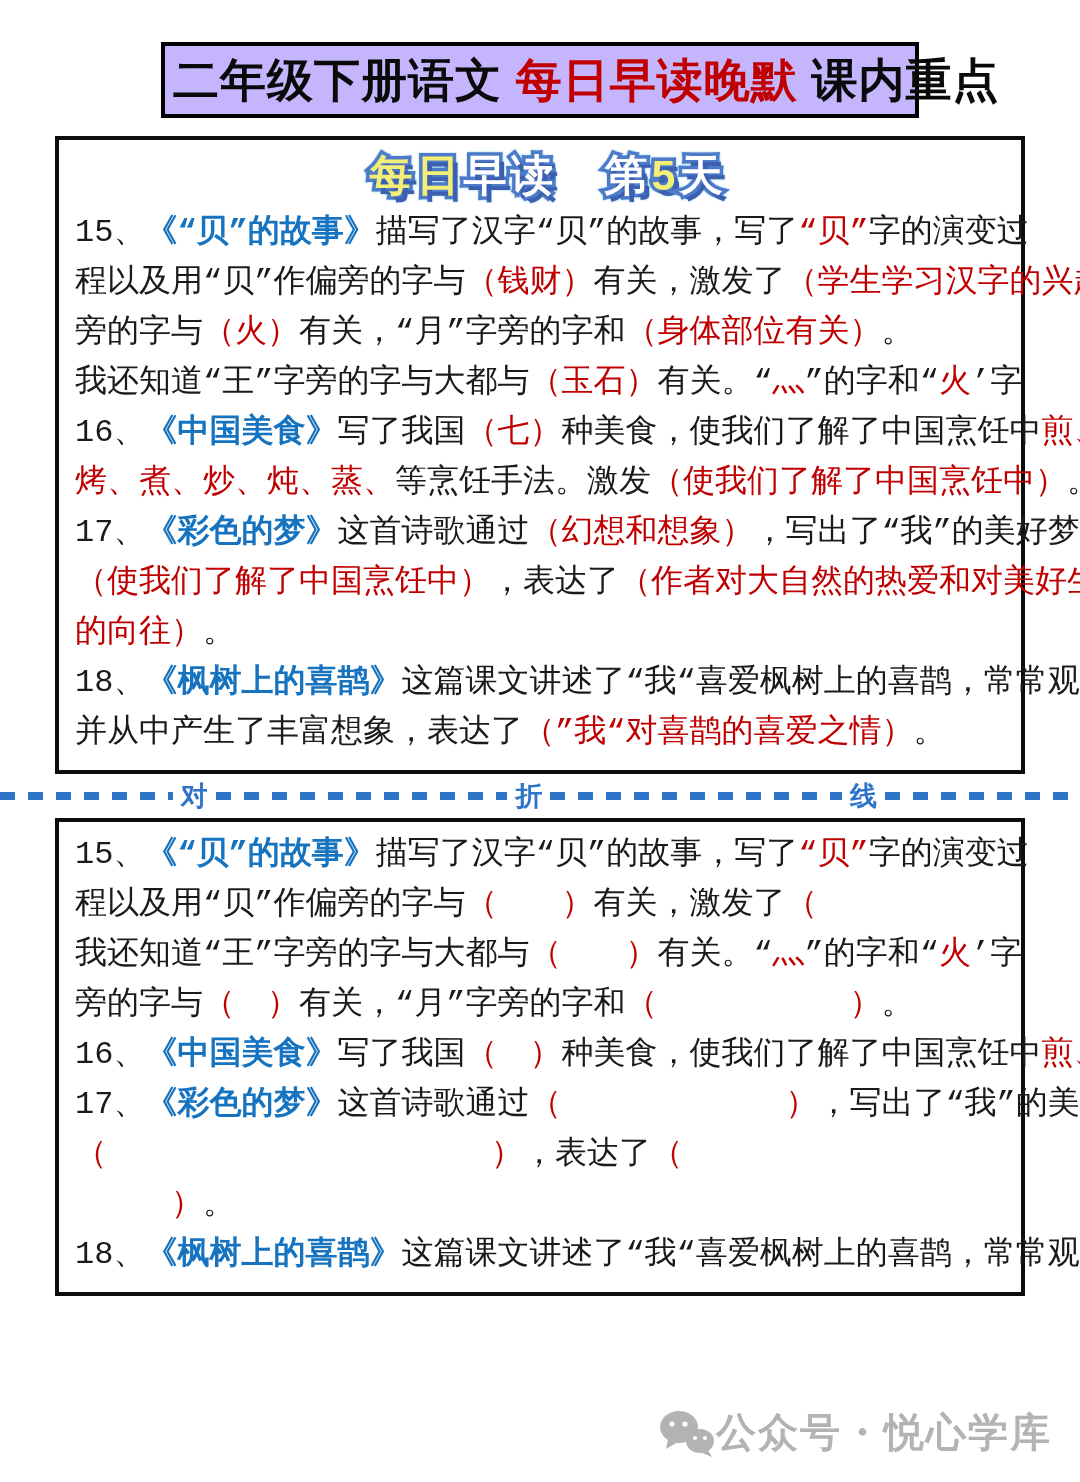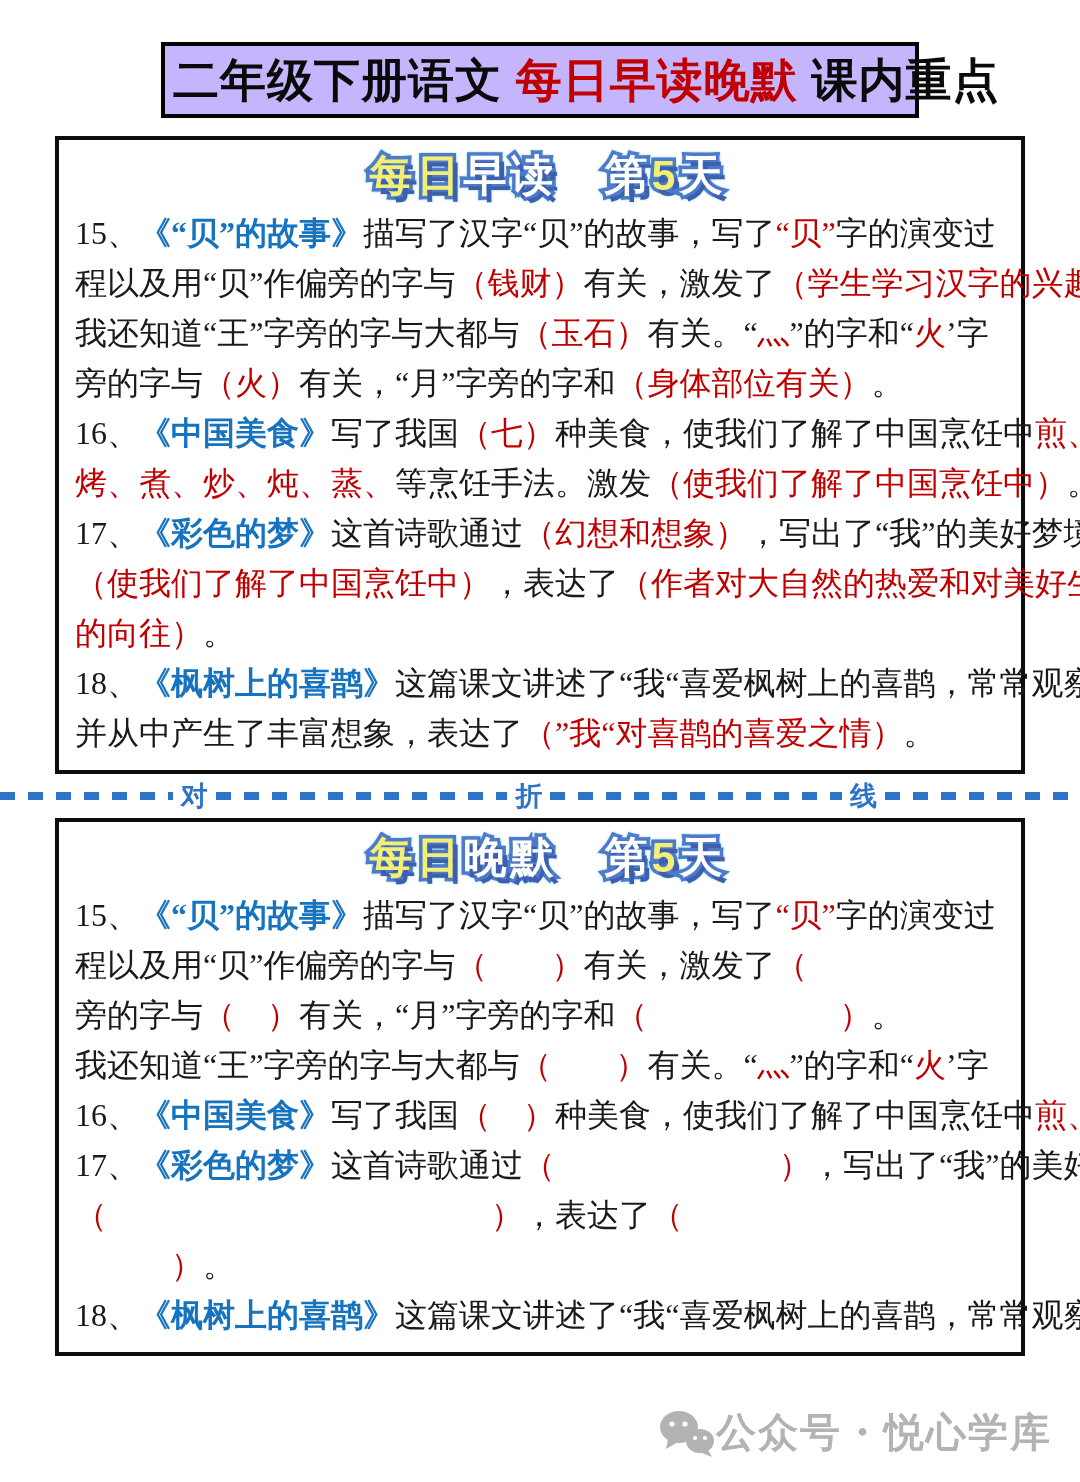--- a/index.html
+++ b/index.html
@@ -32,21 +32,21 @@
   }
   .box-title span{
     -webkit-text-stroke:7px #4d7ac9;paint-order:stroke fill;
     text-shadow:5px 6px 0 #3c5fb0;
   }
   .seg-y{color:#f3ee76;}
   .seg-w{color:#ffffff;}
   
   .line{
     font-size:32px;line-height:50px;white-space:nowrap;
-    color:#1a1a1a;letter-spacing:0px;
+    color:#1a1a1a;letter-spacing:0px;font-family:Liberation Mono, monospace;
   }
   .seg-k{color:#1a1a1a;}
   .seg-r{color:#c00000;}
   .seg-b{color:#1673bf;font-weight:bold;}
   
   .fold{
     display:flex;align-items:center;width:1080px;height:44px;margin:0;
   }
   .fold .dash{
     height:8px;
@@ -71,22 +71,22 @@
 </head>
 <body>
 
 <div class="banner"><span class="seg-k">二年级下册语文 </span><span class="seg-r">每日早读晚默</span><span class="seg-k"> 课内重点</span></div>
 
 <div class="box">
   <div class="box-title"><span class="seg-y">每日</span><span class="seg-w">早读</span><span class="seg-w">　</span><span class="seg-w">第</span><span class="seg-y">5</span><span class="seg-w">天</span></div>
   <div>
       <div class="line"><span class="seg-k">15、</span><span class="seg-b">《“贝”的故事》</span><span class="seg-k">描写了汉字“贝”的故事，写了</span><span class="seg-r">“贝”</span><span class="seg-k">字的演变过</span></div>
       <div class="line"><span class="seg-k">程以及用“贝”作偏旁的字与</span><span class="seg-r">（钱财）</span><span class="seg-k">有关，激发了</span><span class="seg-r">（学生学习汉字的兴趣）</span></div>
+      <div class="line"><span class="seg-k">旁的字与</span><span class="seg-r">（火）</span><span class="seg-k">有关，“月”字旁的字和</span><span class="seg-r">（身体部位有关）</span><span class="seg-k">。</span></div>
       <div class="line"><span class="seg-k">我还知道“王”字旁的字与大都与</span><span class="seg-r">（玉石）</span><span class="seg-k">有关。“</span><span class="seg-r">灬</span><span class="seg-k">”的字和“</span><span class="seg-r">火</span><span class="seg-k">’字</span></div>
-      <div class="line"><span class="seg-k">旁的字与</span><span class="seg-r">（火）</span><span class="seg-k">有关，“月”字旁的字和</span><span class="seg-r">（身体部位有关）</span><span class="seg-k">。</span></div>
       <div class="line"><span class="seg-k">16、</span><span class="seg-b">《中国美食》</span><span class="seg-k">写了我国</span><span class="seg-r">（七）</span><span class="seg-k">种美食，使我们了解了中国烹饪中</span><span class="seg-r">煎、烧</span></div>
       <div class="line"><span class="seg-r">烤、煮、炒、炖、蒸、</span><span class="seg-k">等烹饪手法。激发</span><span class="seg-r">（使我们了解了中国烹饪中）</span><span class="seg-k">。</span></div>
       <div class="line"><span class="seg-k">17、</span><span class="seg-b">《彩色的梦》</span><span class="seg-k">这首诗歌通过</span><span class="seg-r">（幻想和想象）</span><span class="seg-k">，写出了“我”的美好梦境，</span></div>
       <div class="line"><span class="seg-r">（使我们了解了中国烹饪中）</span><span class="seg-k">，表达了</span><span class="seg-r">（作者对大自然的热爱和对美好生活</span></div>
       <div class="line"><span class="seg-r">的向往）</span><span class="seg-k">。</span></div>
       <div class="line"><span class="seg-k">18、</span><span class="seg-b">《枫树上的喜鹊》</span><span class="seg-k">这篇课文讲述了“我“喜爱枫树上的喜鹊，常常观察，</span></div>
       <div class="line"><span class="seg-k">并从中产生了丰富想象，表达了</span><span class="seg-r">（”我“对喜鹊的喜爱之情）</span><span class="seg-k">。</span></div>
     </div>
 </div>
 
@@ -94,26 +94,25 @@
   <div class="dash d1"></div>
   <span class="fold-char">对</span>
   <div class="dash d2"></div>
   <span class="fold-char">折</span>
   <div class="dash d3"></div>
   <span class="fold-char">线</span>
   <div class="dash d4"></div>
 </div>
 
 <div class="box">
-  <div class="box-title"><span class="seg-y">每日</span><span class="seg-w">晚默</span><span class="seg-w">　</span><span class="seg-w">第</span><span class="seg-y">5</span><span class="seg-w">天</span></div>
   <div>
       <div class="line"><span class="seg-k">15、</span><span class="seg-b">《“贝”的故事》</span><span class="seg-k">描写了汉字“贝”的故事，写了</span><span class="seg-r">“贝”</span><span class="seg-k">字的演变过</span></div>
       <div class="line"><span class="seg-k">程以及用“贝”作偏旁的字与</span><span class="seg-r">（　　）</span><span class="seg-k">有关，激发了</span><span class="seg-r">（　　　　　　　　　）</span></div>
+      <div class="line"><span class="seg-k">我还知道“王”字旁的字与大都与</span><span class="seg-r">（　　）</span><span class="seg-k">有关。“</span><span class="seg-r">灬</span><span class="seg-k">”的字和“</span><span class="seg-r">火</span><span class="seg-k">’字</span></div>
       <div class="line"><span class="seg-k">旁的字与</span><span class="seg-r">（　）</span><span class="seg-k">有关，“月”字旁的字和</span><span class="seg-r">（　　　　　　）</span><span class="seg-k">。</span></div>
-      <div class="line"><span class="seg-k">我还知道“王”字旁的字与大都与</span><span class="seg-r">（　　）</span><span class="seg-k">有关。“</span><span class="seg-r">灬</span><span class="seg-k">”的字和“</span><span class="seg-r">火</span><span class="seg-k">’字</span></div>
       <div class="line"><span class="seg-k">16、</span><span class="seg-b">《中国美食》</span><span class="seg-k">写了我国</span><span class="seg-r">（　）</span><span class="seg-k">种美食，使我们了解了中国烹饪中</span><span class="seg-r">煎、烧</span></div>
       <div class="line"><span class="seg-k">17、</span><span class="seg-b">《彩色的梦》</span><span class="seg-k">这首诗歌通过</span><span class="seg-r">（　　　　　　　）</span><span class="seg-k">，写出了“我”的美好梦境，</span></div>
       <div class="line"><span class="seg-r">（　　　　　　　　　　　　）</span><span class="seg-k">，表达了</span><span class="seg-r">（</span></div>
       <div class="line"><span class="seg-r">　　　）</span><span class="seg-k">。</span></div>
       <div class="line"><span class="seg-k">18、</span><span class="seg-b">《枫树上的喜鹊》</span><span class="seg-k">这篇课文讲述了“我“喜爱枫树上的喜鹊，常常观察，</span></div>
     </div>
 </div>
 
 <div class="watermark">
   <svg class="wechat-icon" viewBox="0 0 58 48">

